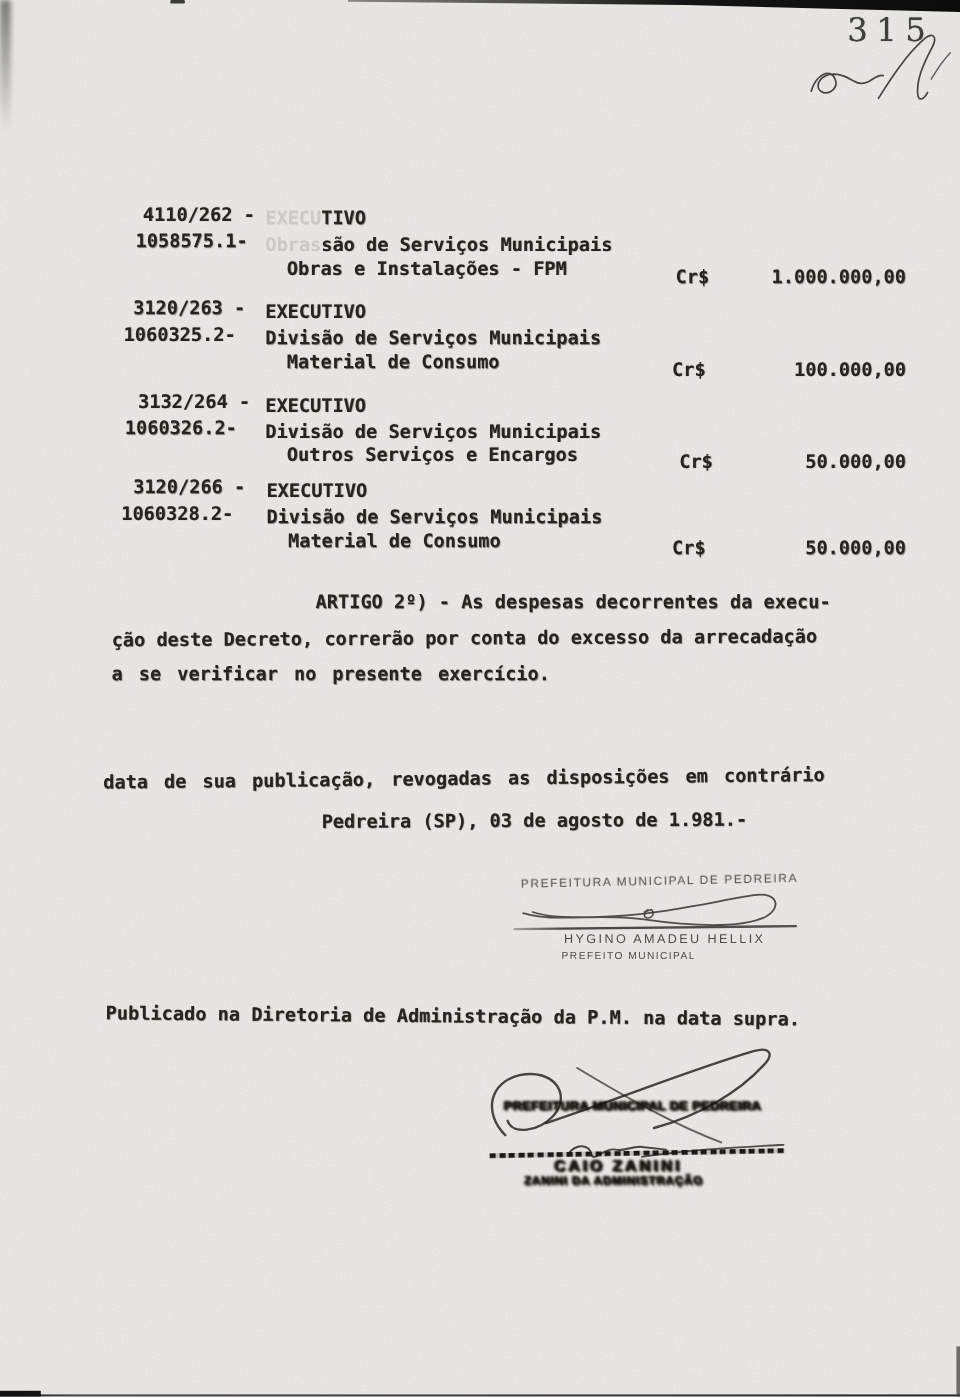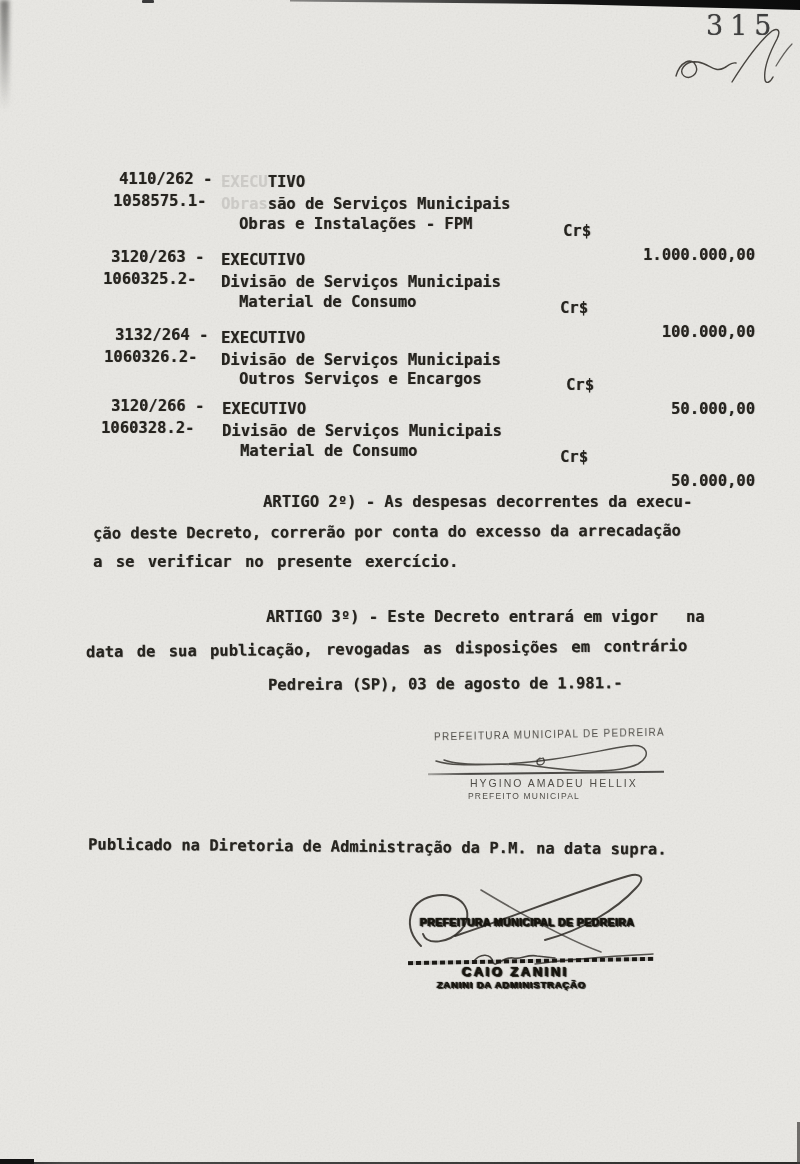--- a/index.html
+++ b/index.html
@@ -16,21 +16,21 @@
     font-family:"DejaVu Sans Mono",monospace;
     font-weight:700;
     font-size:15.5px;
     line-height:15px;
     color:var(--ink,#26241f);
     white-space:pre;
     letter-spacing:0px;
     text-shadow:0.5px 0.4px 0.7px rgba(32,30,26,0.55);
   }
   .faded{opacity:0.13;filter:blur(0.5px);}
-  .amt{right:45px;text-align:left;margin-top:24px;}
+  .amt{right:45px;text-align:left;}
   .ws4{word-spacing:4px;}
   
   .stamp{
     position:absolute;
     font-family:"Liberation Sans",sans-serif;
     color:rgba(52,49,44,0.85);
     white-space:pre;
   }
   .stamp-org{font-size:10px;letter-spacing:1.3px;filter:blur(0.35px);transform:rotate(-1.2deg);}
   .stamp-name{font-size:10.5px;letter-spacing:2px;filter:blur(0.3px);margin-left:23px;}
@@ -131,21 +131,20 @@
   <div class="tw" style="left:101px;top:421px">1060328.2-</div>
   <div class="tw" style="left:222px;top:424px">Divisão de Serviços Municipais</div>
   <div class="tw" style="left:240px;top:444px">Material de Consumo</div>
   <div class="tw" style="left:560px;top:450px">Cr$</div>
   <div class="tw amt" style="top:450px">50.000,00</div>
 
   <div class="tw" style="left:263px;top:495px">ARTIGO 2º) - As despesas decorrentes da execu-</div>
   <div class="tw" style="left:93px;top:525px;transform:rotate(-0.3deg)">ção deste Decreto, correrão por conta do excesso da arrecadação</div>
   <div class="tw ws4" style="left:93px;top:555px">a se verificar no presente exercício.</div>
 
-  <div class="tw" style="left:266px;top:610px">ARTIGO 3º) - Este Decreto entrará em vigor   na</div>
   <div class="tw ws4" style="left:86px;top:642px;transform:rotate(-0.6deg)">data de sua publicação, revogadas as disposições em contrário</div>
 
   <div class="tw" style="left:268px;top:677px;transform:rotate(-0.3deg)">Pedreira (SP), 03 de agosto de 1.981.-</div>
 
   <div class="stamp stamp-org" style="left:434px;top:729px">PREFEITURA MUNICIPAL DE PEDREIRA</div>
   <svg class="sig" style="left:430px;top:733px" width="235" height="55" viewBox="0 0 235 55">
     <path d="M6,28 C30,36 70,28 105,33 C140,38 185,42 208,31 C222,23 218,10 198,13 C170,17 120,30 70,31 C45,32 25,31 14,27" stroke-width="1.5" opacity="0.8"></path>
     <path d="M110,25 c-4,2 -4,7 0,7 c3,0 6,-3 3,-7 l-6,2" stroke-width="1.3" opacity="0.8"></path>
   </svg>
   <div class="stamp-line1" style="left:428px;top:772px;width:236px"></div>

